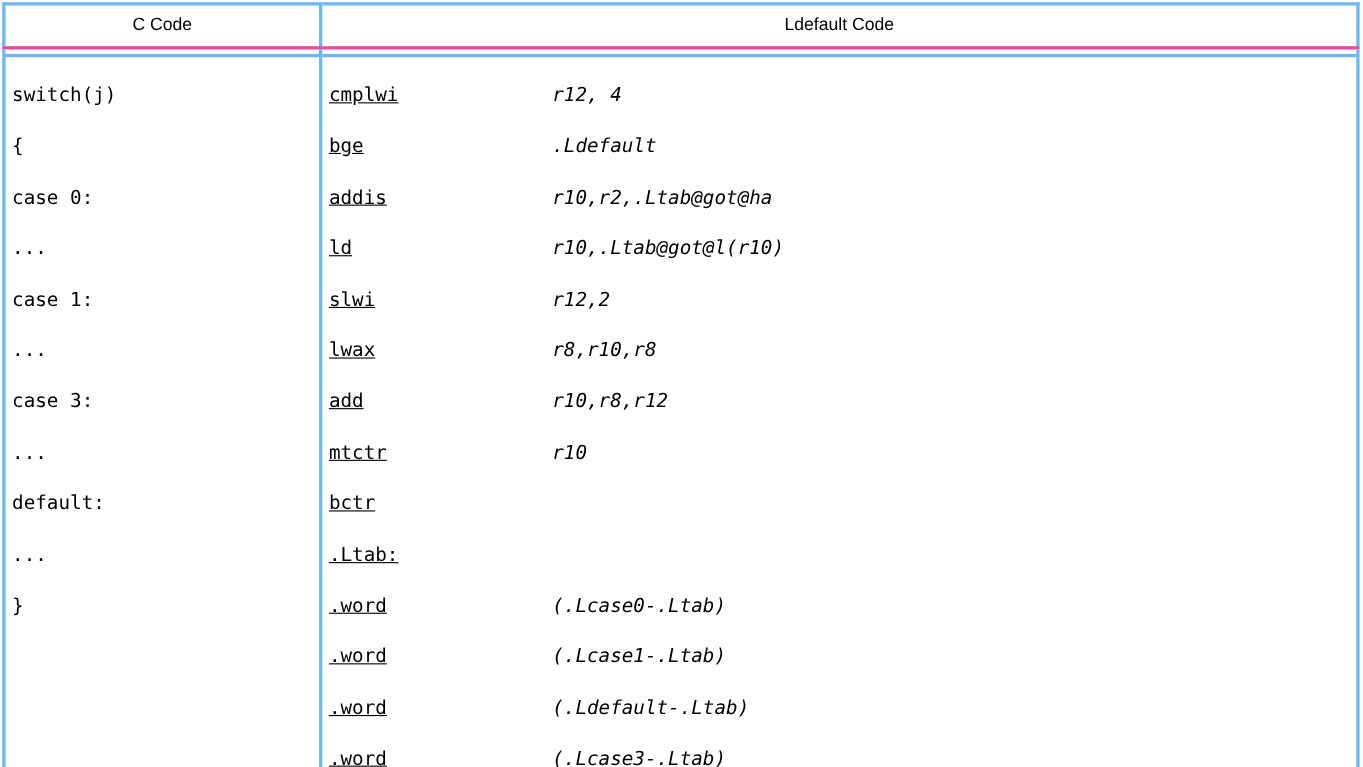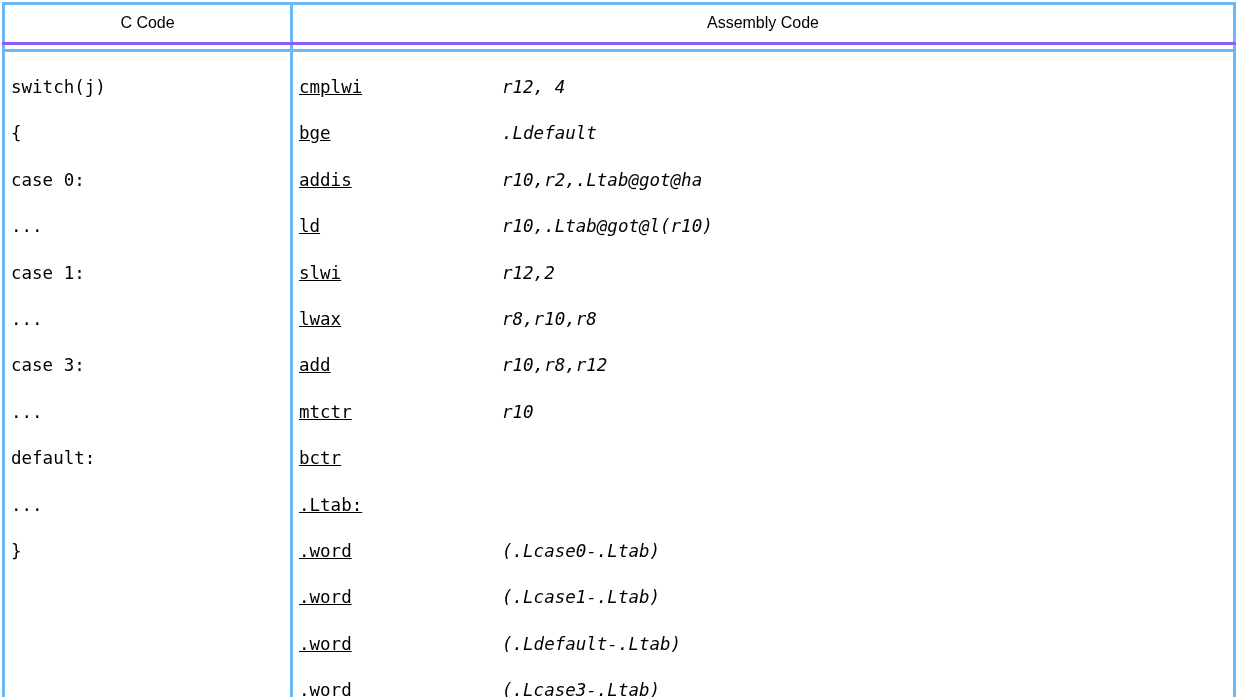--- a/index.html
+++ b/index.html
@@ -37,21 +37,21 @@
 
   
   thead th {
     font-family: "Liberation Sans", sans-serif;
     font-size: 16px;
     font-weight: normal;
     text-align: center;
     padding: 9px 0 10px 0;
     background: #ffffff;
     
-    border-bottom: 3px solid #8b5cf6;
+    border-bottom: 3px solid #ec4899;
   }
   thead th.c-head   { border-right: 3px solid #6ab8f5; }
 
   
   tr.double-rule td {
     height: 4px;
     padding: 0;
     line-height: 0;
     font-size: 0;
     background: #ffffff;
@@ -91,21 +91,21 @@
 <body>
 
 <table class="code-table">
   <colgroup>
     <col class="col-c">
     <col class="col-asm">
   </colgroup>
   <thead>
     <tr>
       <th class="c-head">C Code</th>
-      <th class="asm-head">Assembly Code</th>
+      <th class="asm-head">Ldefault Code</th>
     </tr>
   </thead>
   <tbody>
     <tr class="double-rule">
       <td class="c-gap"></td>
       <td></td>
     </tr>
     <tr>
       <td class="c-col">
         <div class="code-block" id="c-code-block"><span class="asm-line">switch(j)</span><span class="asm-line">{</span><span class="asm-line">case 0:</span><span class="asm-line">...</span><span class="asm-line">case 1:</span><span class="asm-line">...</span><span class="asm-line">case 3:</span><span class="asm-line">...</span><span class="asm-line">default:</span><span class="asm-line">...</span><span class="asm-line">}</span></div>

